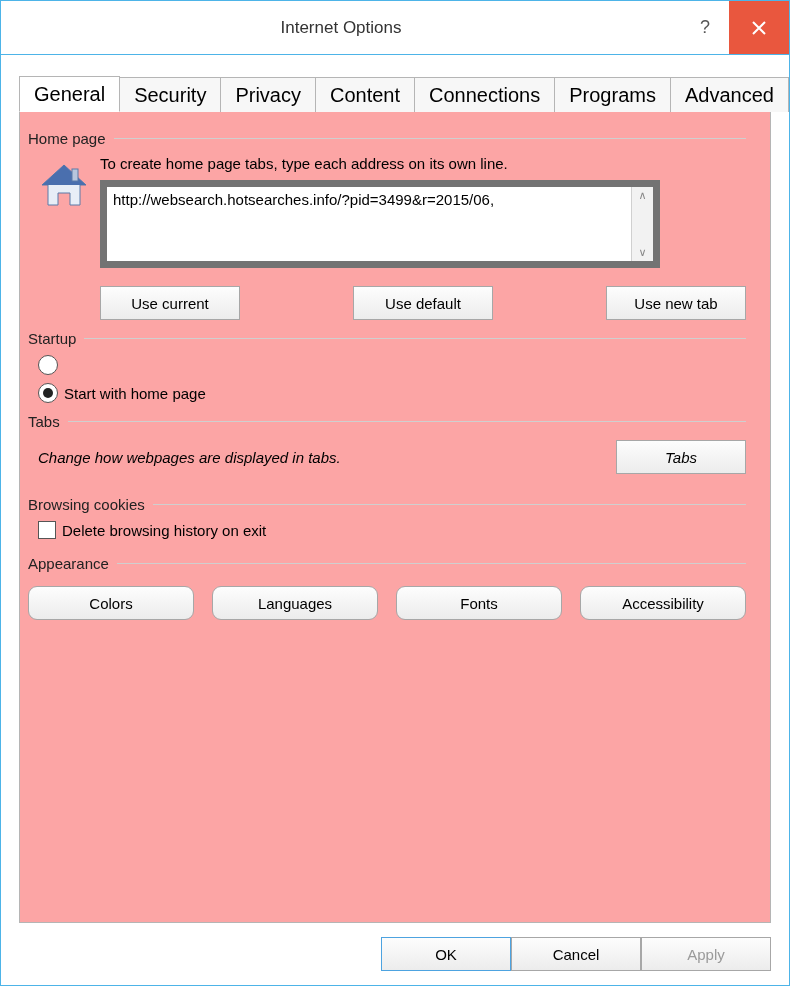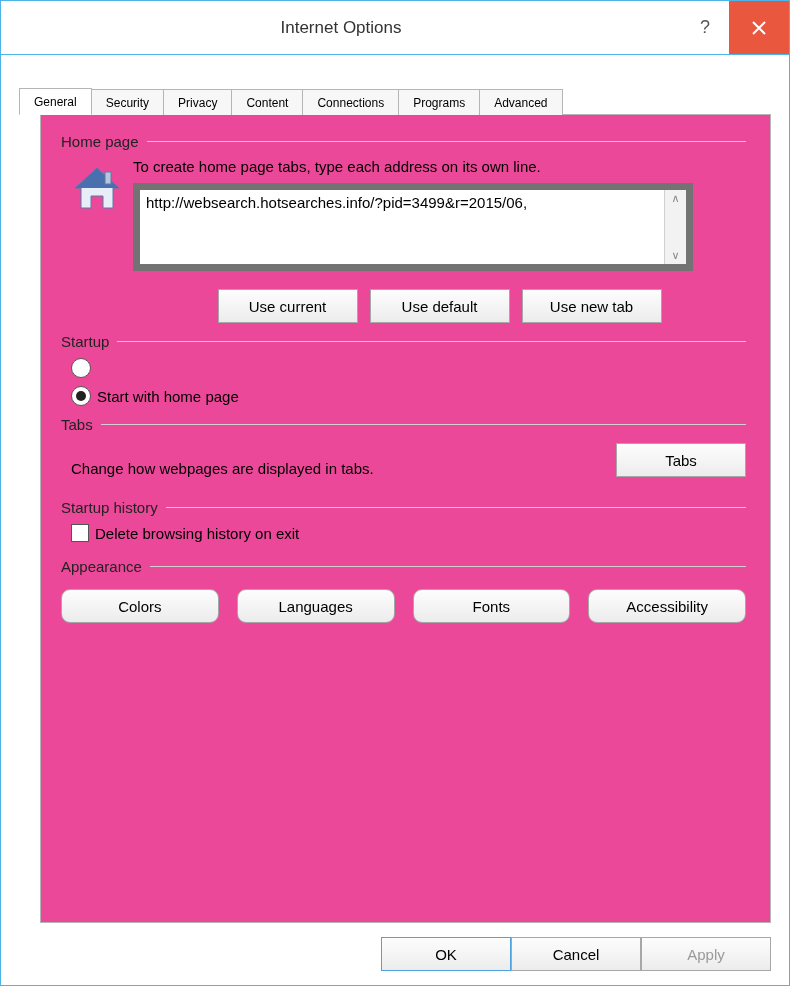--- a/index.html
+++ b/index.html
@@ -67,38 +67,36 @@
     display: flex;
     align-items: flex-end;
     position: relative;
     z-index: 2;
   }
   .tab {
     padding: 6px 14px 5px 14px;
     border: 1px solid #b5b5b5;
     border-bottom: none;
     background: #f7f7f7;
-    font-size: 12px;
+    font-size: 20px;
     margin-right: -1px;
     position: relative;
     top: 1px;
     cursor: default;
-    margin-top: 12px;
   }
   .tab.active {
     background: #fff;
     border-bottom: 1px solid #fff;
     z-index: 3;
   }
   .tabpanel {
     border: 1px solid #b5b5b5;
     flex: 1;
-    padding: 18px 24px 18px 20px;
-    background: #ec4899;
-    margin-left: 21px;
+    padding: 18px 24px 18px 8px;
+    background: #fca5a5;
   }
   .group-label {
     font-size: 15px;
     color: #222;
     display: flex;
     align-items: center;
     margin-top: 10px;
   }
   .group-label:first-child { margin-top: 0; }
   .group-line {
@@ -151,21 +149,21 @@
     justify-content: space-between;
     align-items: center;
     color: #888;
     font-size: 11px;
     padding: 2px 0;
   }
   .btn-row {
     display: flex;
     gap: 12px;
     margin-top: 18px;
-    justify-content: center;
+    justify-content: space-between;
   }
   .btn-row.home { padding-right: 0; margin-left: 72px;}
   .btn {
     min-width: 140px;
     height: 34px;
     border: 1px solid #a7a7a7;
     background: linear-gradient(#fdfdfd,#ececec);
     font-size: 15px;
     display: flex;
     align-items: center;
@@ -197,24 +195,25 @@
     border-radius: 50%;
     background: #222;
   }
   .check {
     width: 18px; height: 18px;
     border: 1.5px solid #555;
     background: #fff;
   }
   .tabs-section-row {
     display: flex;
-    align-items: flex-end;
+    align-items: center;
     margin-top: 10px;
     margin-left: 10px;
     gap: 28px;
+    font-style: italic;
   }
   .tabs-section-row .text { flex: 1; }
   .history-text {
     margin-top: 10px;
     margin-left: 10px;
     font-size: 15px;
     line-height: 1.35;
   }
   .appearance-row {
     display: flex;
@@ -304,21 +303,21 @@
       <div class="group-label">
         <span>Tabs</span>
         <span class="group-line"></span>
       </div>
       <div class="tabs-section-row">
         <span class="text">Change how webpages are displayed in tabs.</span>
         <div class="btn small">Tabs</div>
       </div>
 
       <div class="group-label" style="margin-top:22px;">
-        <span>Startup history</span>
+        <span>Browsing cookies</span>
         <span class="group-line"></span>
       </div>
       <div class="check-row">
         <span class="check"></span>
         <span>Delete browsing history on exit</span>
       </div>
 
       <div class="group-label" style="margin-top:16px;">
         <span>Appearance</span>
         <span class="group-line"></span>

